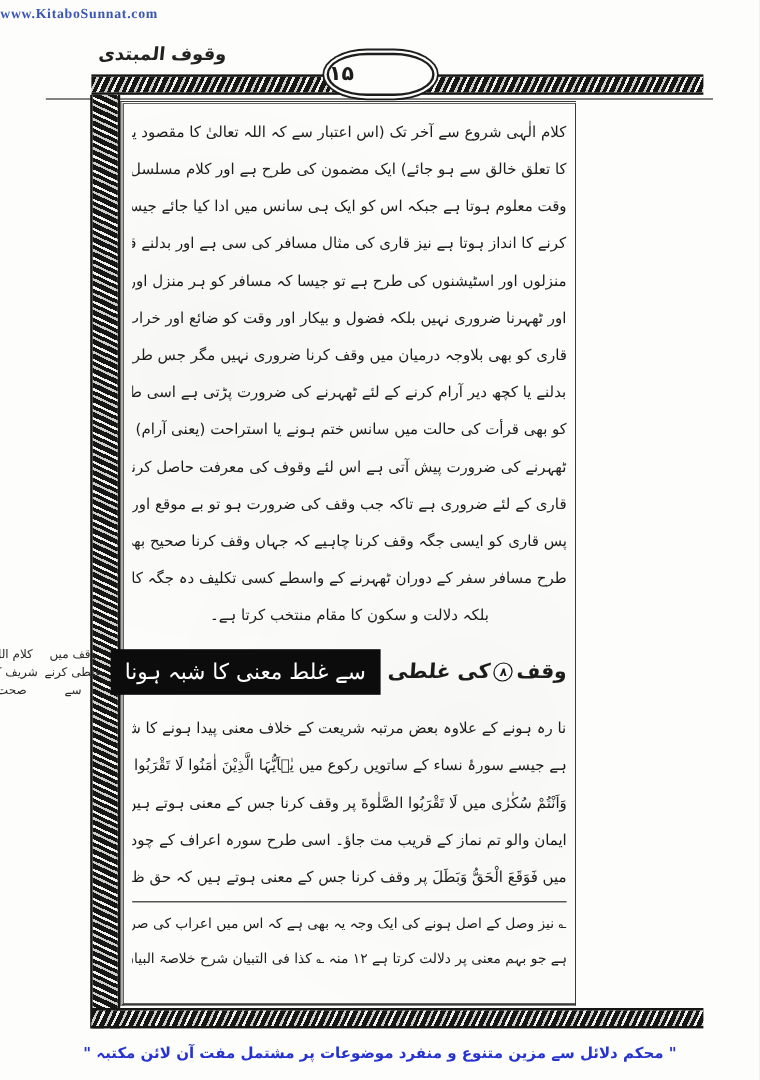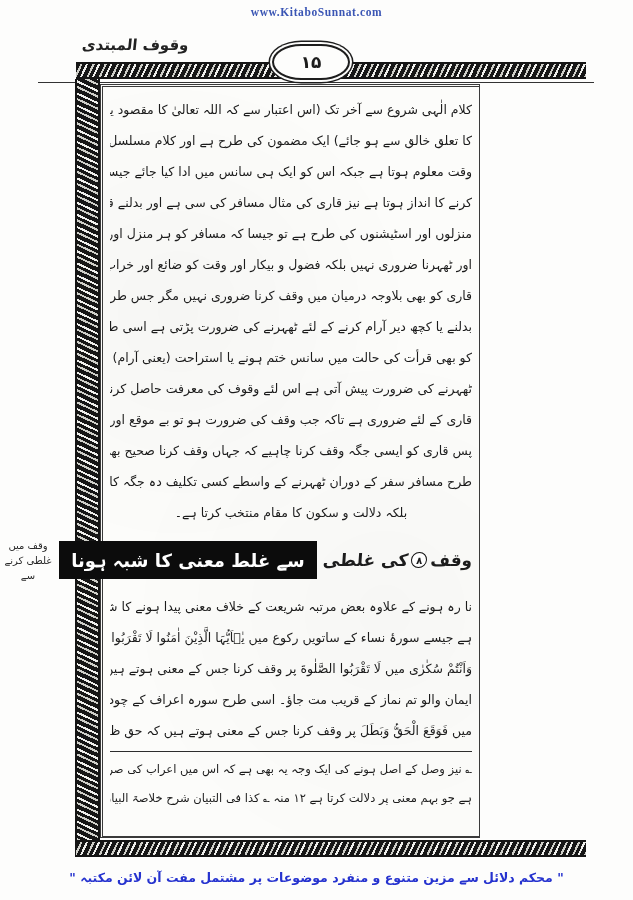--- a/index.html
+++ b/index.html
@@ -10,21 +10,21 @@
     margin:0 auto;
     background:#fdfdfc;
     font-family:"DejaVu Sans", sans-serif;
     color:#1c1c1c;
     overflow:hidden;
     direction:rtl;
   }
   
   .url-header {
     position:absolute; top:6px; left:0; right:0;
-    text-align:center; direction:ltr;
+    direction:ltr;
     font-family:"Liberation Serif", serif;
     font-weight:bold; font-size:11.5px; letter-spacing:0.6px;
     color:#3a55b4;
   }
   .book-title {
     position:absolute; top:36px; left:82px;
     font-size:15px; font-weight:bold; color:#222;
     transform:skewX(-6deg);
   }
   .band-h {
@@ -33,26 +33,26 @@
     border-top:2px solid #151515; border-bottom:2px solid #151515;
   }
   .band-top { top:62px; }
   .band-bottom { top:840px; }
   .thin-rule {
     position:absolute; top:82px; left:38px; width:556px;
     border-bottom:1.5px solid #333;
   }
   .cartouche {
     position:absolute; top:44px; left:272px;
-    width:78px; height:36px;
+    width:90px; height:36px;
     background:#fdfdfc;
     border:2px solid #1d1d1d;
     border-radius:45% 45% 45% 45% / 60% 60% 60% 60%;
     box-shadow:0 0 0 2px #fdfdfc, 0 0 0 3.5px #1d1d1d;
-    display:flex; align-items:center; justify-content:center;
+    display:flex; align-items:center; justify-content:flex-end;
     font-size:17px; font-weight:bold; z-index:3;
   }
   
   .strip-v {
     position:absolute; top:79px; left:75px; width:25px; height:778px;
     background:repeating-linear-gradient(25deg,#161616 0 4px,#cfcfc9 4px 6px,#161616 6px 9px,#efefec 9px 11px);
     border-left:2px solid #151515; border-right:2px solid #151515;
   }
   .content-box {
     position:absolute; top:84px; left:100px; width:380px; height:754px;
@@ -86,21 +86,21 @@
     transform:skewX(-4deg);
   }
   .fn-circle {
     display:inline-flex; align-items:center; justify-content:center;
     width:16px; height:16px; border:1.5px solid #111; border-radius:50%;
     font-size:10px; font-weight:bold; background:#fff; flex:0 0 auto;
   }
   .heading-band {
     flex:1 1 auto; height:38px;
     background:#0c0c0c; color:#ffffff;
-    font-size:18px; font-weight:bold;
+    font-size:18px; font-weight:normal;
     display:flex; align-items:center;
     padding:12px 12px;
   }
   .heading-band > span {
     width:100%; text-align:justify; text-align-last:justify; white-space:nowrap; overflow:hidden;
   }
   .heading-sidenote {
     flex:0 0 102px; display:flex; flex-direction:row; justify-content:center;
     font-size:10px; line-height:15px; text-align:center; color:#2a2a2a;
   }

